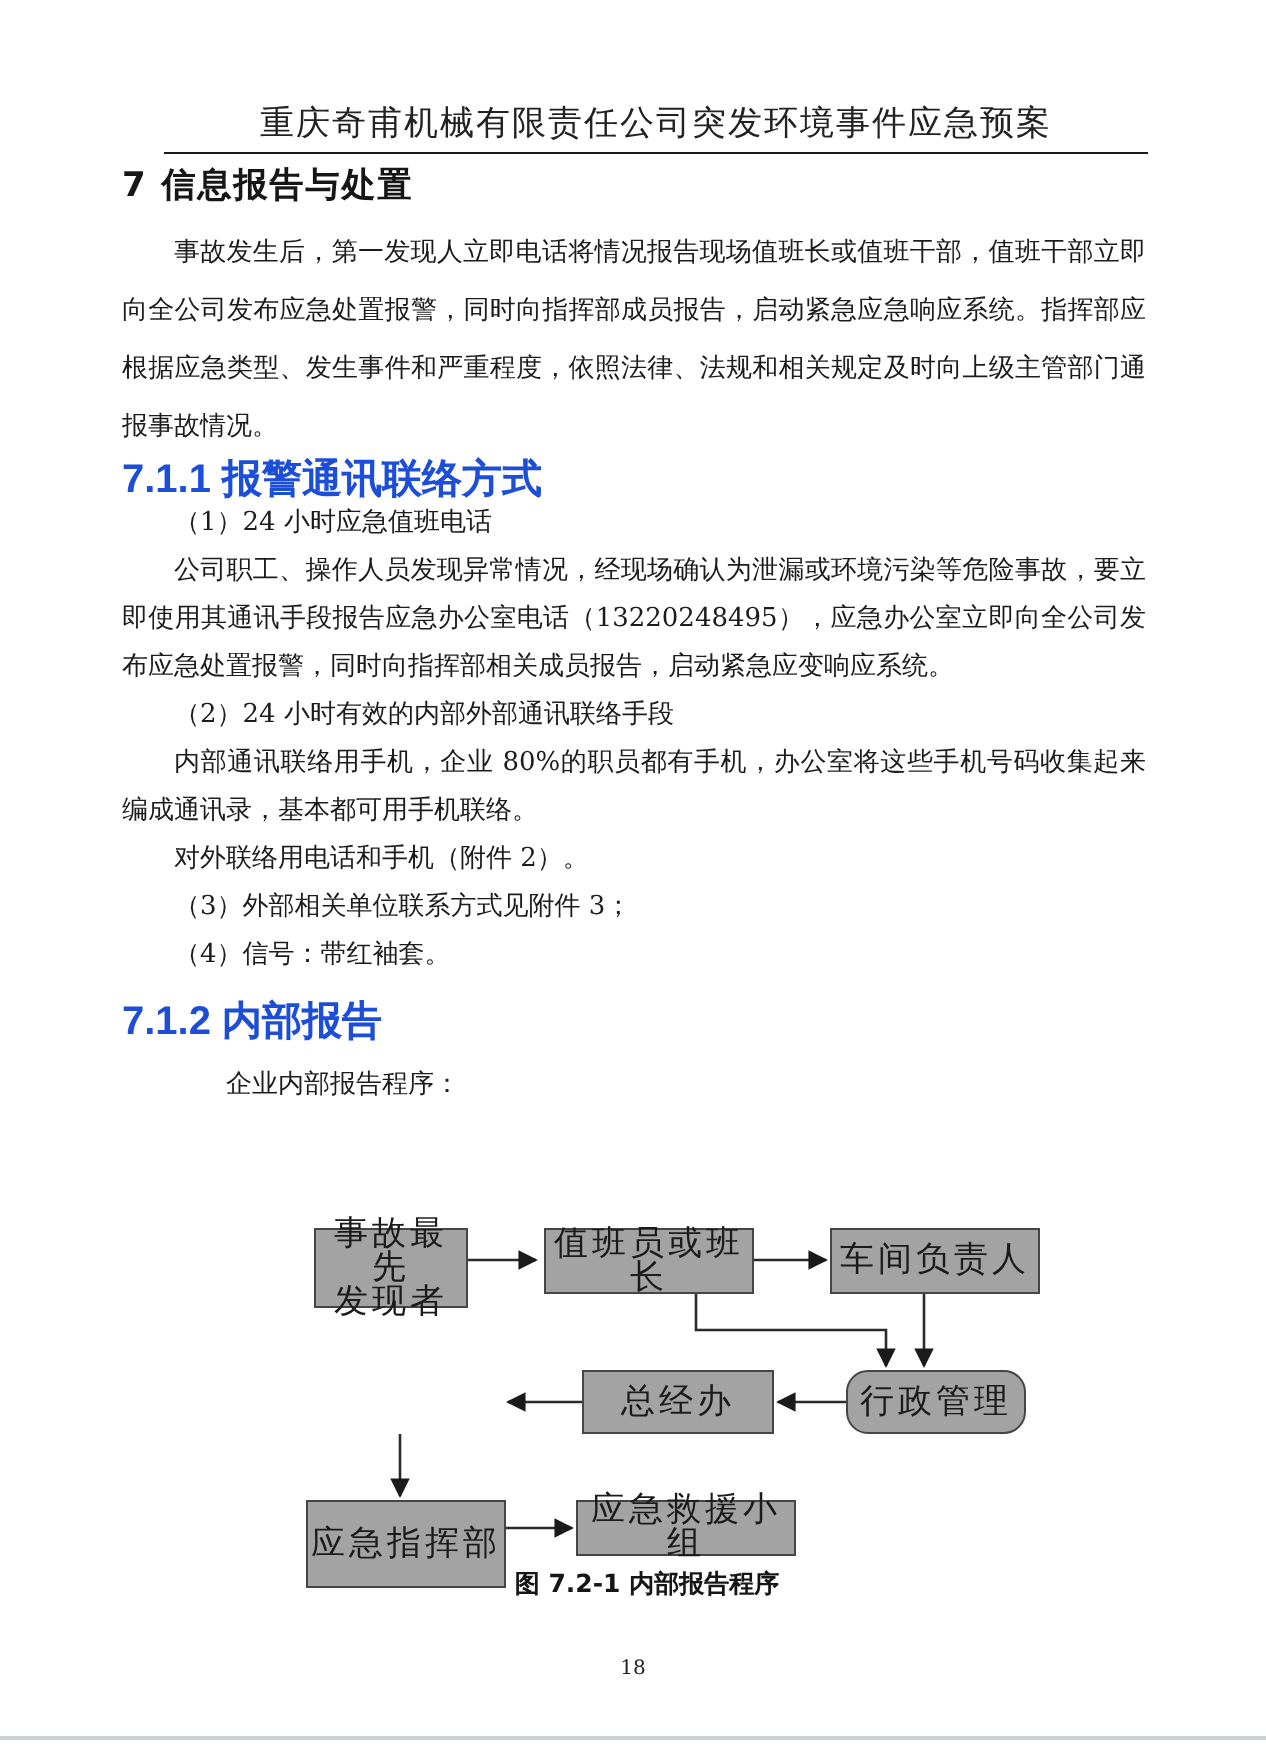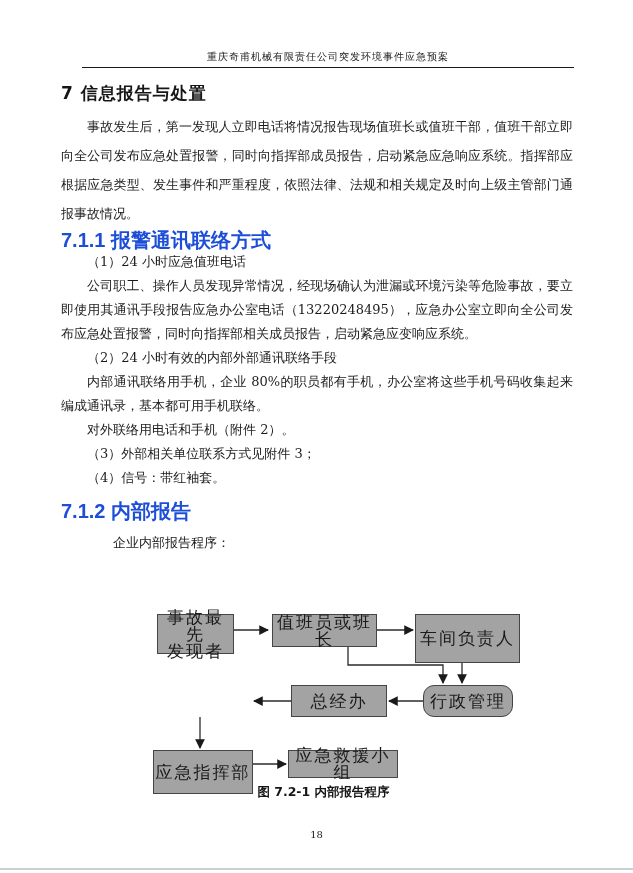--- a/index.html
+++ b/index.html
@@ -13,21 +13,21 @@
     overflow: hidden;
   }
   
   .doc-header {
     position: absolute; top: 50px; left: 82px; width: 492px;
     border-bottom: 1.5px solid #1a1a1a;
     padding-bottom: 3px;
     text-align: center;
   }
   .doc-header .title {
-    font-size: 10px;
+    font-size: 17px;
     letter-spacing: 1px;
     color: #222;
   }
   
   .body-text {
     position: absolute; top: 82px; left: 61px; width: 512px;
   }
   .h1 {
     font-family: "DejaVu Sans", "Liberation Sans", sans-serif;
     font-weight: bold; font-size: 17px; line-height: 22px;
@@ -68,21 +68,21 @@
     border: 1px solid #454545;
     background: #a3a3a3;
     display: flex; align-items: center; justify-content: center;
     font-size: 17px; line-height: 17px;
     letter-spacing: 2px; text-align: center;
     white-space: pre-line;
     color: #1b1b1b;
   }
   .fc-discoverer { left:157px; top:6px;  width:77px;  height:40px; }
   .fc-duty       { left:272px; top:6px;  width:105px; height:33px; }
-  .fc-workshop   { left:415px; top:6px;  width:105px; height:49px; }
+  .fc-workshop   { left:415px; top:6px;  width:105px; height:33px; }
   .fc-admin      { left:423px; top:77px; width:90px;  height:32px;border-radius:11px; }
   .fc-office     { left:291px; top:77px; width:96px;  height:32px; }
   .fc-leader     { left:153px; top:77px; width:99px;  height:32px; }
   .fc-command    { left:153px; top:142px;width:100px; height:44px; }
   .fc-rescue     { left:288px; top:142px;width:110px; height:28px; }
   .fc-caption {
     position: absolute; top: 176px; left: 0; width: 633px;
     padding-left: 14px; box-sizing: border-box;
     text-align: center;
     font-family: "DejaVu Sans", "Liberation Sans", sans-serif;

